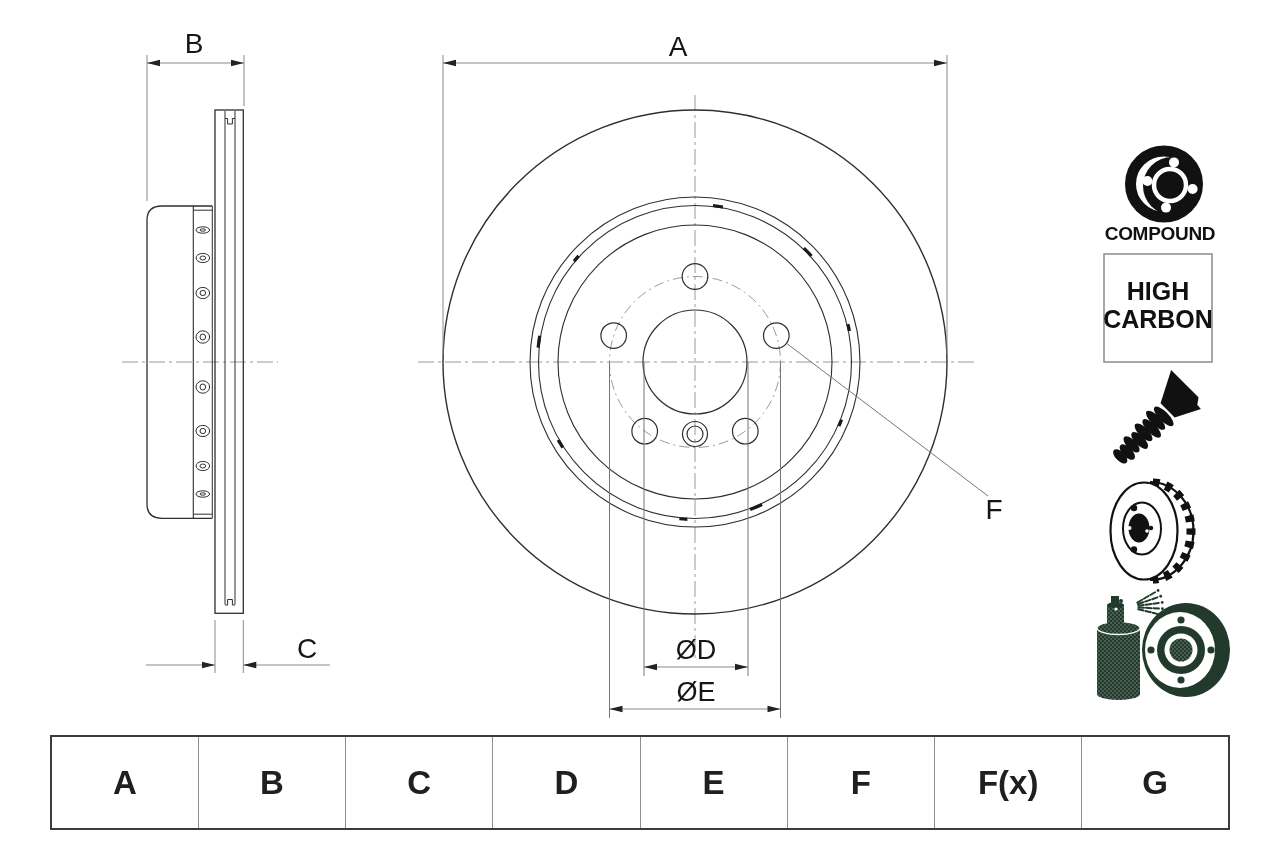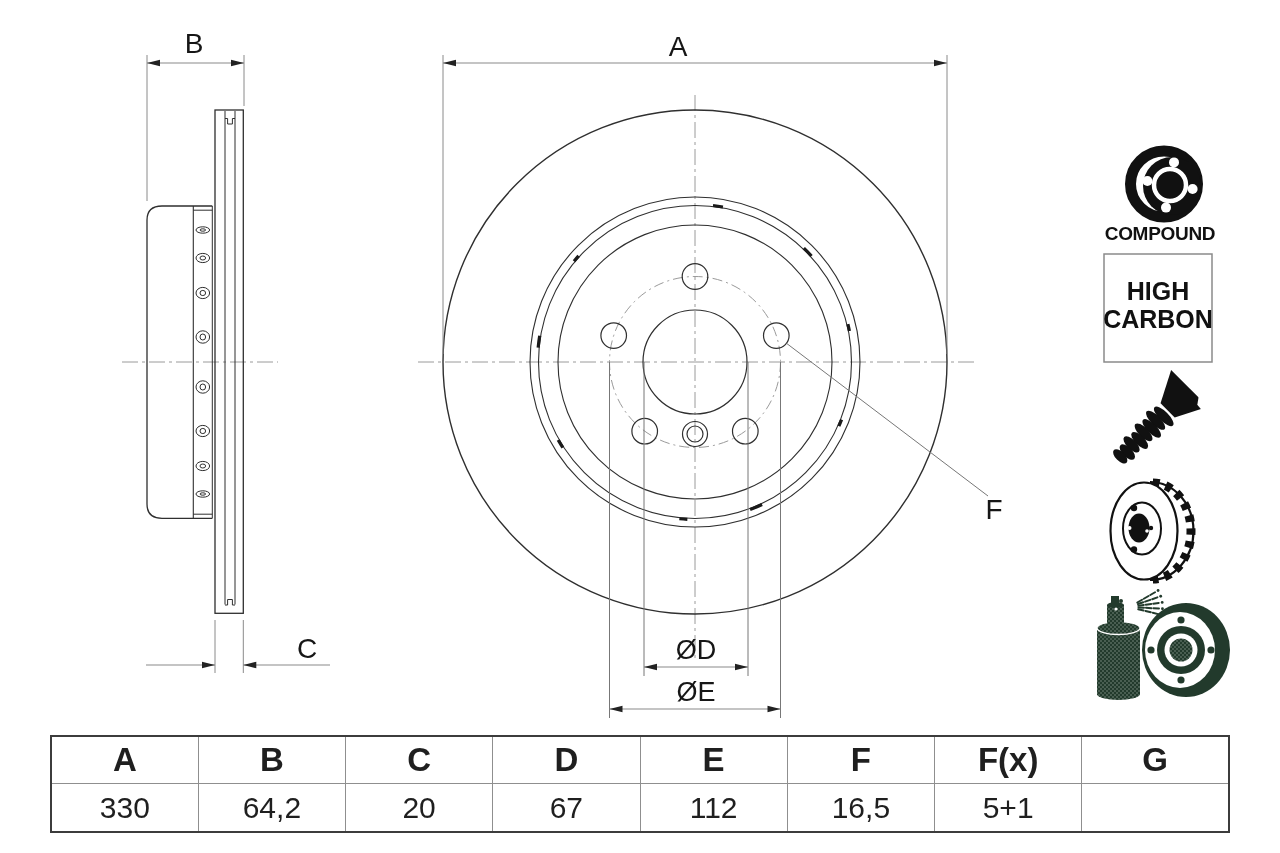--- a/index.html
+++ b/index.html
@@ -242,26 +242,16 @@
         <tr>
     <th>A</th>
     <th>B</th>
     <th>C</th>
     <th>D</th>
     <th>E</th>
     <th>F</th>
     <th>F(x)</th>
     <th>G</th>
   </tr>
-  <tr>
-    <td>330</td>
-    <td>64,2</td>
-    <td>20</td>
-    <td>67</td>
-    <td>112</td>
-    <td>16,5</td>
-    <td>5+1</td>
-    <td></td>
-  </tr>
 </tbody>
     </table>
 
 </div>
 
 </body></html>

